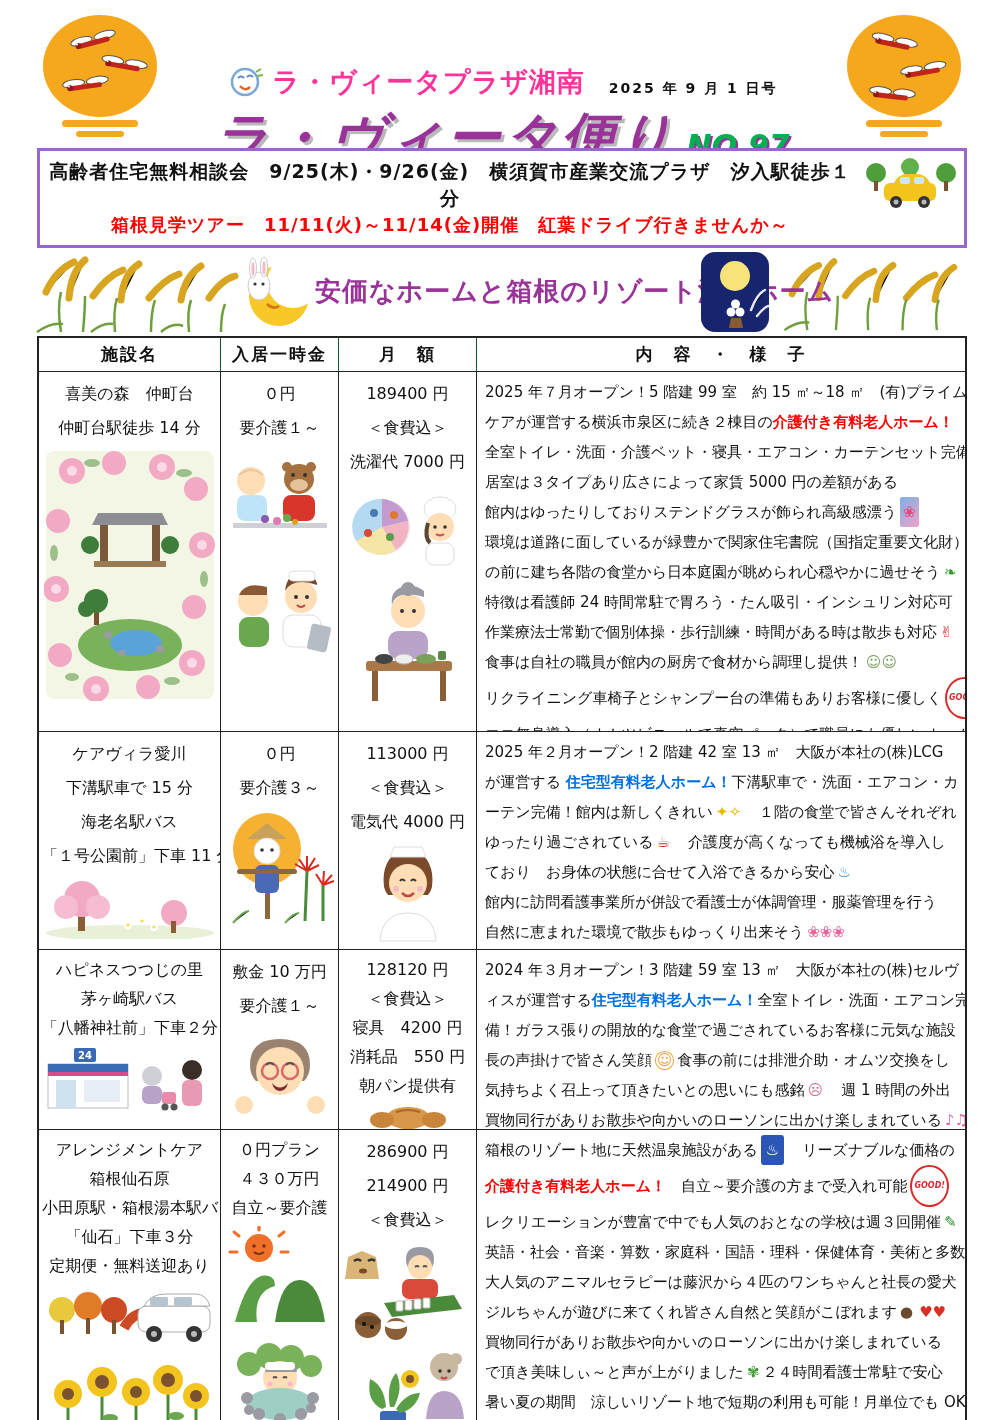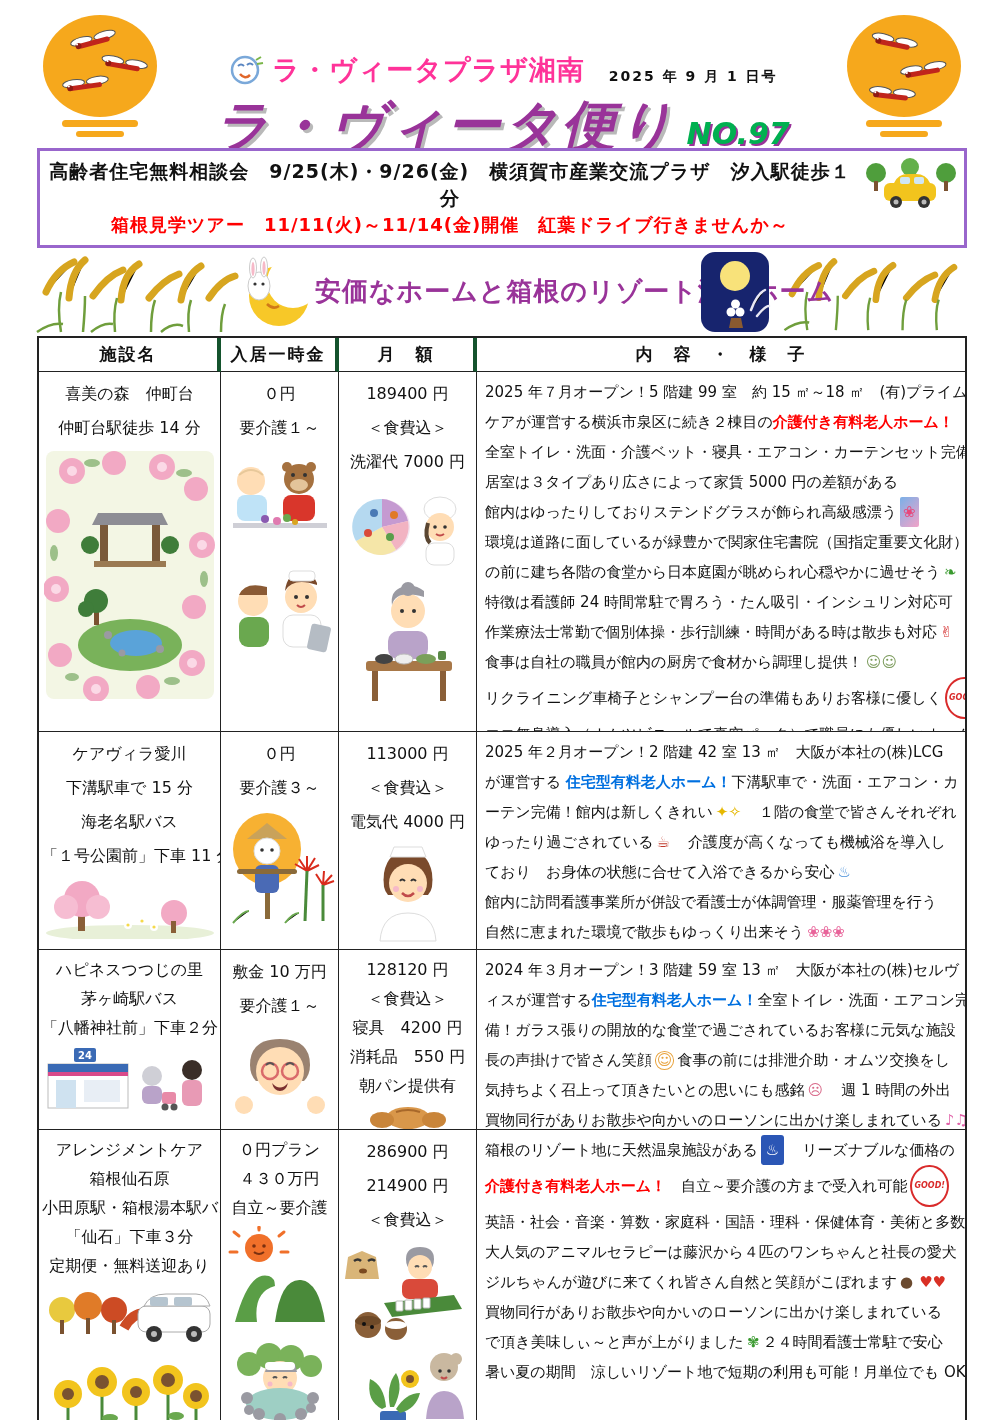--- a/index.html
+++ b/index.html
@@ -5,21 +5,21 @@
   html,body{margin:0;padding:0;background:#fff;}
   .page{position:relative;width:1004px;height:1420px;background:#fff;overflow:hidden;
         font-family:"DejaVu Sans","Liberation Sans",sans-serif;color:#111;}
 
   
   .hdr{position:relative;height:148px;}
   .sunset{position:absolute;top:14px;}
   .sunset.left{left:24px;}
   .sunset.right{right:24px;}
   .hdr-center{position:absolute;left:190px;right:190px;top:52px;text-align:center;}
-  .logo-row{display:flex;align-items:flex-end;justify-content:center;gap:8px;}
+  .logo-row{display:flex;align-items:flex-end;justify-content:center;gap:8px;margin-top:12px;}
   .logo-title{color:#ff3399;font-weight:bold;font-size:27px;letter-spacing:1px;}
   .date-label{font-size:14px;font-weight:bold;color:#111;margin-left:16px;padding-bottom:2px;letter-spacing:2px;}
   .title-row{margin-top:2px;white-space:nowrap;text-align:center;}
   .main-title{font-size:54px;font-weight:bold;font-style:italic;color:#993399;
               text-shadow:3px 3px 0 #b9b9b9;letter-spacing:3px;}
   .issue-no{font-size:30px;font-weight:bold;font-style:italic;color:#00b050;
             text-shadow:2px 2px 0 #993399;margin-left:10px;}
 
   
   .notice{position:relative;margin:0 37px;border:3px solid #9966cc;padding:7px 110px 7px 6px;
@@ -34,21 +34,21 @@
   .pampas.left{left:-6px;}
   .pampas.right{right:-6px;}
   .rabbit-moon{position:absolute;left:200px;top:4px;}
   .banner-title{position:absolute;left:278px;top:26px;font-size:26px;font-weight:bold;color:#993399;
                 letter-spacing:1px;white-space:nowrap;}
   .night-moon{position:absolute;left:662px;top:2px;}
 
   
   .tbl{margin:0 37px;border:2px solid #222;box-sizing:border-box;background:#fff;}
   .thead,.trow{display:grid;grid-template-columns:182px 118px 138px 1fr;}
-  .th{border-right:4px solid #14532d;border-bottom:1px solid #222;text-align:center;
+  .th{border-right:1px solid #14532d;border-bottom:1px solid #222;text-align:center;
       font-weight:bold;font-size:17px;padding:5px 0;letter-spacing:2px;}
   .th:last-child{border-right:none;}
   .cell{border-right:1px solid #222;border-bottom:1px solid #222;overflow:hidden;
         padding:5px 3px;box-sizing:border-box;text-align:center;}
   .trow:last-child .cell{border-bottom:none;}
   .cell.content{border-right:none;text-align:left;padding:5px 8px;}
   .lines .line{line-height:34px;font-size:16px;white-space:nowrap;}
   .lines.compact .line{line-height:29px;}
   .cline{line-height:30px;font-size:15px;white-space:nowrap;}
   .seg-red{color:#ff0000;font-weight:bold;}
@@ -670,20 +670,21 @@
             <path d="M74 70 q2 -28 18 -28 q18 0 20 28 z" fill="#b9a3c9"></path>
             <circle cx="88" cy="22" r="1.8" fill="#333"></circle>
               <circle cx="97" cy="22" r="1.8" fill="#333"></circle>
             <path d="M89 28 q3 3 6 0" stroke="#c04a4a" stroke-width="2" fill="none"></path>
           </g>
         </svg>
       </div>
       <div class="cell content">
           <div class="cline"><span>箱根のリゾート地に天然温泉施設がある</span><span class="ic ic-onsen">♨</span><span>　リーズナブルな価格の</span></div>
           <div class="cline"><span class="seg-red">介護付き有料老人ホーム！</span><span>　自立～要介護の方まで受入れ可能</span><span class="ic ic-good">GOOD!</span></div>
+          <div class="cline"><span>レクリエーションが豊富で中でも人気のおとなの学校は週３回開催</span><span class="ic ic-pencil">✎</span></div>
           <div class="cline"><span>英語・社会・音楽・算数・家庭科・国語・理科・保健体育・美術と多数！</span></div>
           <div class="cline"><span>大人気のアニマルセラピーは藤沢から４匹のワンちゃんと社長の愛犬</span></div>
           <div class="cline"><span>ジルちゃんが遊びに来てくれ皆さん自然と笑顔がこぼれます</span><span class="ic ic-dog">●</span><span class="ic ic-hearts">♥♥</span></div>
           <div class="cline"><span>買物同行がありお散歩や向かいのローソンに出かけ楽しまれている</span></div>
           <div class="cline"><span>で頂き美味しぃ～と声が上がりました</span><span class="ic ic-veggies">✾</span><span>２４時間看護士常駐で安心</span></div>
           <div class="cline"><span>暑い夏の期間　涼しいリゾート地で短期の利用も可能！月単位でも OK</span></div>
           <div class="cline"></div>
         </div>
     </div>
   </div>

